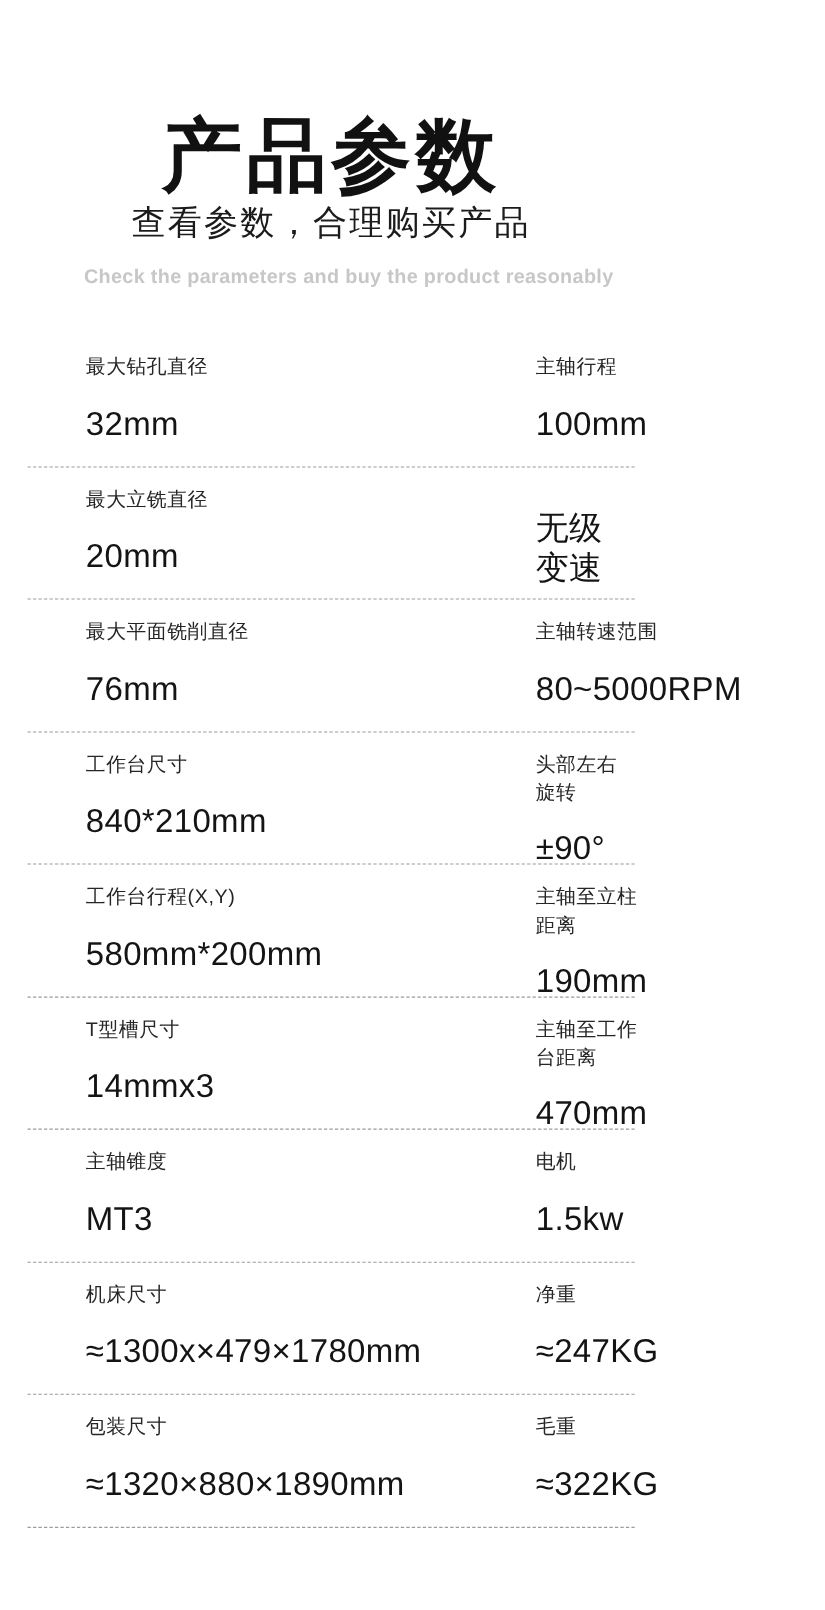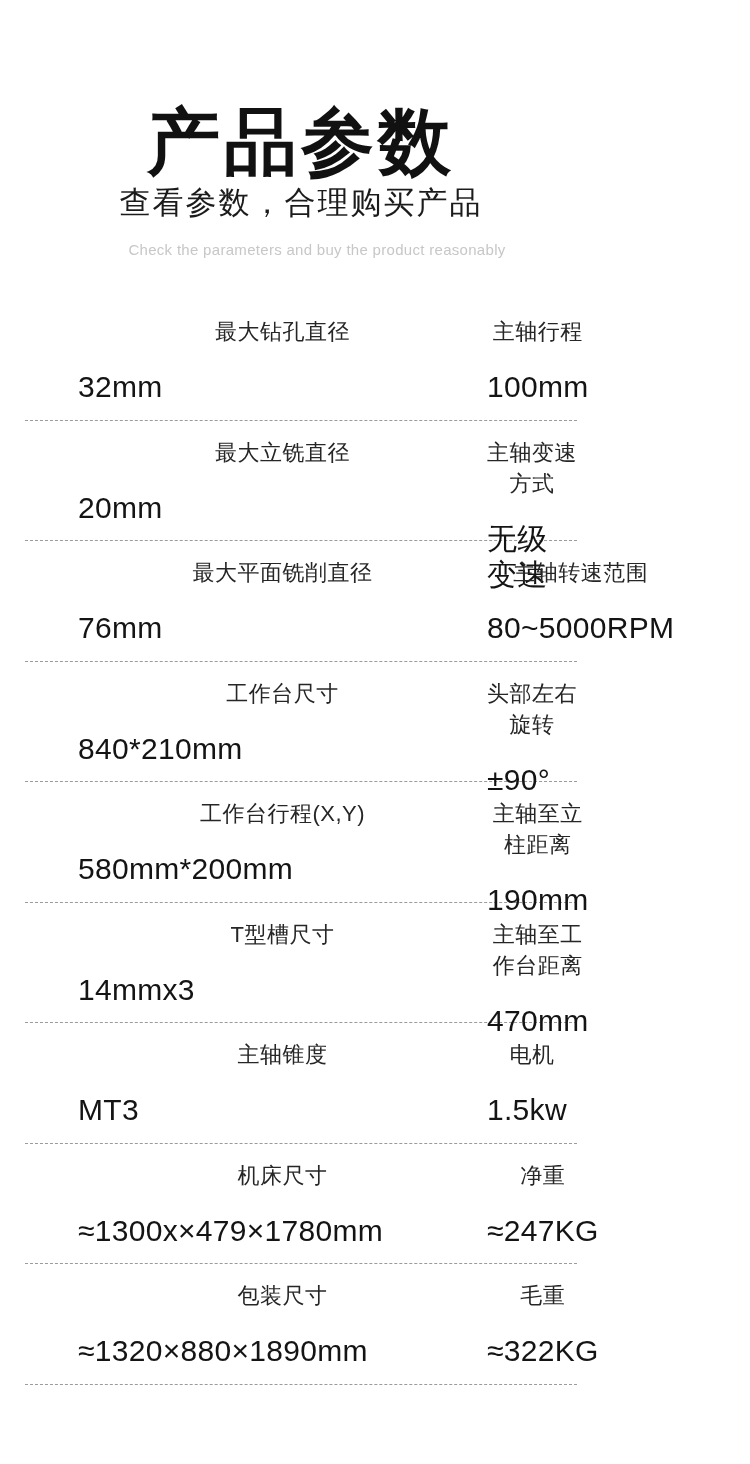--- a/index.html
+++ b/index.html
@@ -30,48 +30,47 @@
   .subtitle {
     margin-top: 2px;
     font-size: 31px;
     font-weight: 500;
     color: #1b1b1b;
     letter-spacing: 2px;
     line-height: 1.3;
   }
   .subtitle-en {
     margin-top: 17px;
-    font-size: 15px;
-    font-weight: 400;
+    font-size: 18px;
+    font-weight: 700;
     color: #c7c7c7;
     letter-spacing: 0.3px;
     line-height: 1.3;
     margin-left: 32px;
   }
 
   
   .specs {
     margin: 41px 25px 0 25px; 
   }
   .spec-row {
     display: grid;
     grid-template-columns: 462px 1fr;
     height: 120.5px;
     padding-top: 17px;
     border-bottom: 1px dashed #9b9b9b;
   }
   .spec-cell-left { padding-left: 53px; }
   .spec-cell-right { padding-left: 0; }
   .spec-label {
-    font-size: 22px;
+    font-size: 18px;
     font-weight: 400;
     color: #262626;
     line-height: 1.4;
     letter-spacing: 0.5px;
-    text-align: center;
   }
   .spec-value {
     margin-top: 21px;
     font-size: 30px;
     font-weight: 400;
     color: #141414;
     line-height: 1.2;
     letter-spacing: 0.3px;
   }
 </style>
@@ -98,21 +97,20 @@
         <div class="spec-value">100mm</div>
       </div>
     </div>
 
     <div class="spec-row">
       <div class="spec-cell-left">
         <div class="spec-label">最大立铣直径</div>
         <div class="spec-value">20mm</div>
       </div>
       <div class="spec-cell-right">
-        <div class="spec-label">主轴变速方式</div>
         <div class="spec-value">无级变速</div>
       </div>
     </div>
 
     <div class="spec-row">
       <div class="spec-cell-left">
         <div class="spec-label">最大平面铣削直径</div>
         <div class="spec-value">76mm</div>
       </div>
       <div class="spec-cell-right">

